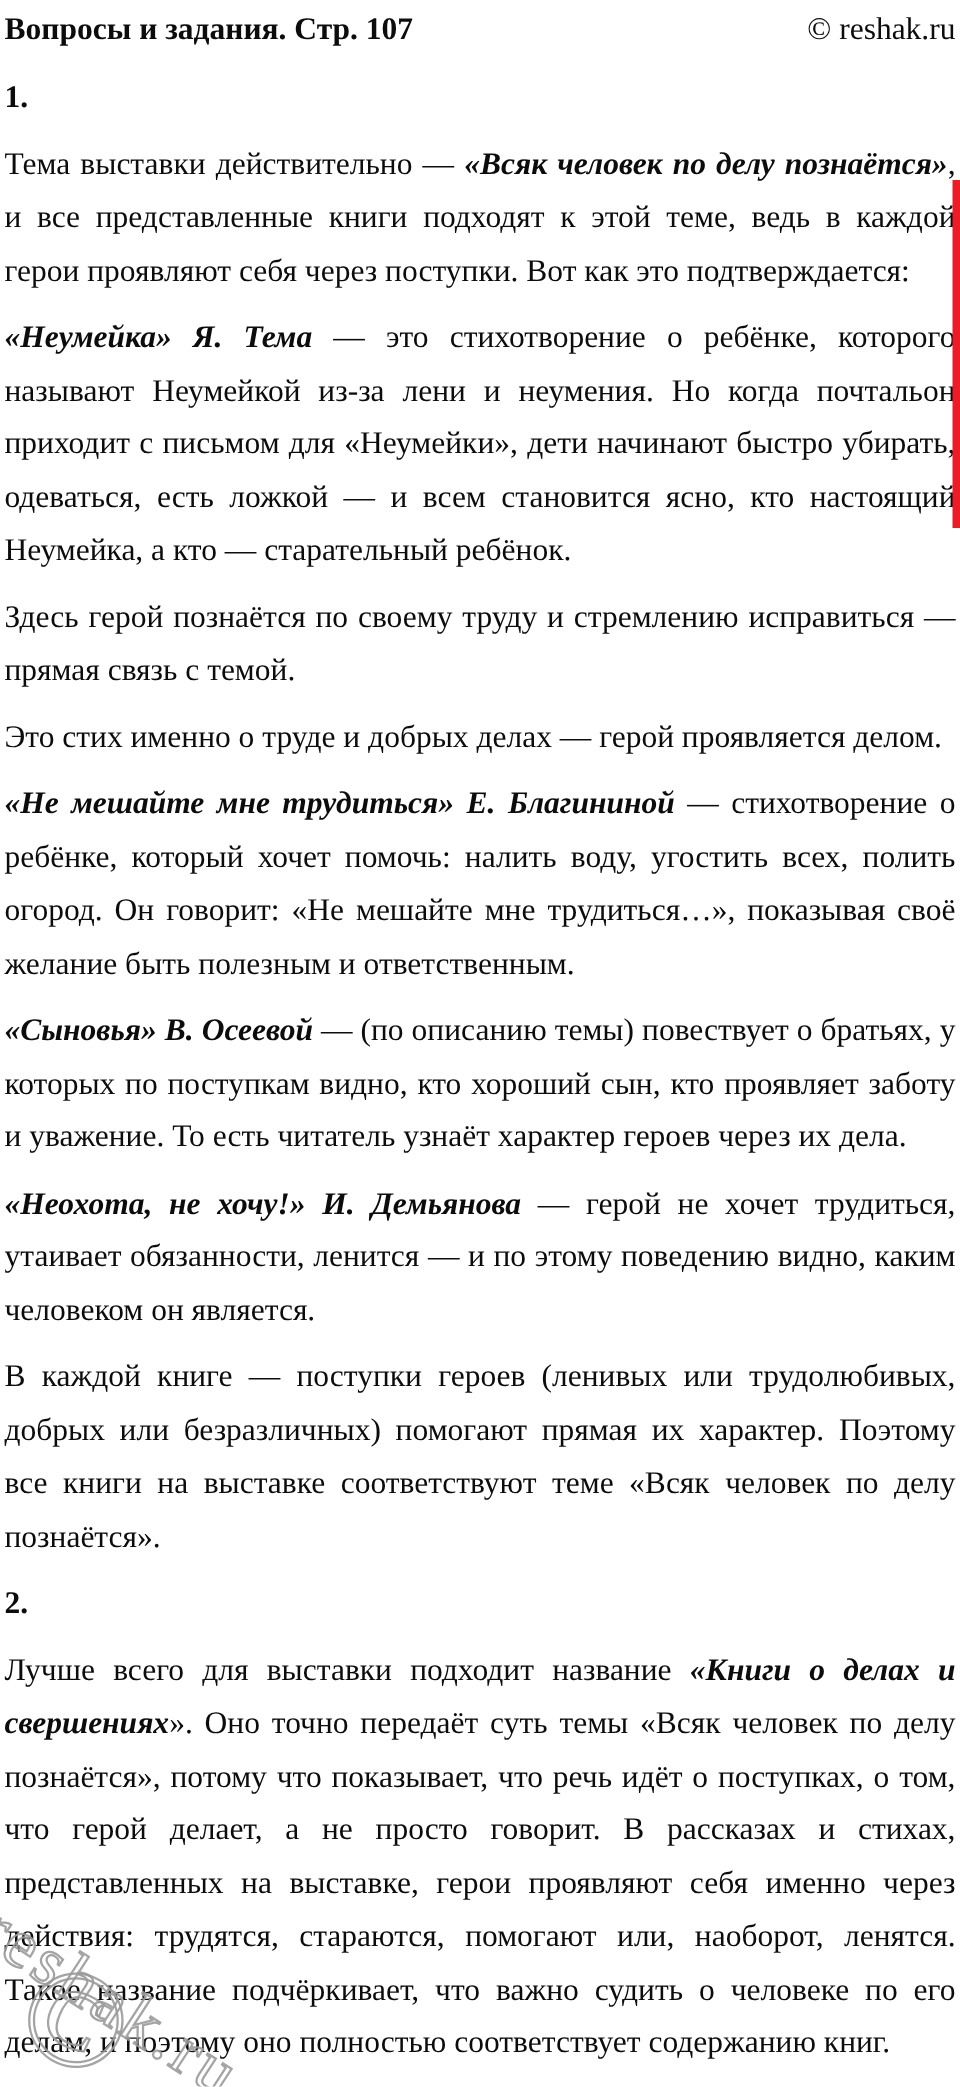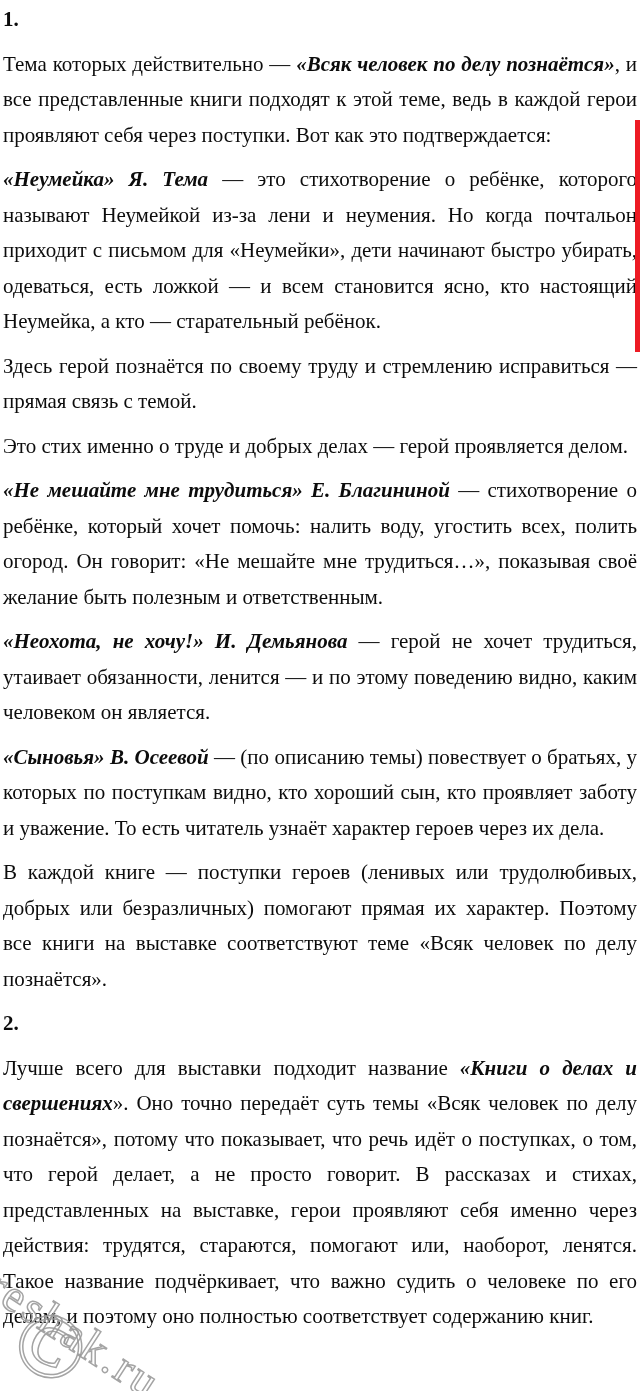--- a/index.html
+++ b/index.html
@@ -54,30 +54,34 @@
   .wm-copy {
     left:16px; top:1300px;
     font-size:92px; line-height:1;
     transform:rotate(24deg);
   }
 </style>
 </head>
 <body>
 
 <div class="page">
+  <div class="header">
+    <div class="title">Вопросы и задания. Стр. 107</div>
+    <div class="copyright">© reshak.ru</div>
+  </div>
 
   <div>
       <div class="section-num">1.</div>
-      <p class="para"><span>Тема которых действительно — </span><span class="b">«Всяк человек по делу познаётся»</span><span>, и все представленные книги подходят к этой теме, ведь в каждой герои проявляют себя через поступки. Вот как это подтверждается:</span></p>
+      <p class="para"><span>Тема выставки действительно — </span><span class="b">«Всяк человек по делу познаётся»</span><span>, и все представленные книги подходят к этой теме, ведь в каждой герои проявляют себя через поступки. Вот как это подтверждается:</span></p>
       <p class="para"><span class="b">«Неумейка» Я. Тема</span><span> — это стихотворение о ребёнке, которого называют Неумейкой из-за лени и неумения. Но когда почтальон приходит с письмом для «Неумейки», дети начинают быстро убирать, одеваться, есть ложкой — и всем становится ясно, кто настоящий Неумейка, а кто — старательный ребёнок.</span></p>
       <p class="para"><span>Здесь герой познаётся по своему труду и стремлению исправиться — прямая связь с темой.</span></p>
       <p class="para"><span>Это стих именно о труде и добрых делах — герой проявляется делом.</span></p>
       <p class="para"><span class="b">«Не мешайте мне трудиться» Е. Благининой</span><span> — стихотворение о ребёнке, который хочет помочь: налить воду, угостить всех, полить огород. Он говорит: «Не мешайте мне трудиться…», показывая своё желание быть полезным и ответственным.</span></p>
+      <p class="para"><span class="b">«Сыновья» В. Осеевой</span><span> — (по описанию темы) повествует о братьях, у которых по поступкам видно, кто хороший сын, кто проявляет заботу и уважение. То есть читатель узнаёт характер героев через их дела.</span></p>
       <p class="para"><span class="b">«Неохота, не хочу!» И. Демьянова</span><span> — герой не хочет трудиться, утаивает обязанности, ленится — и по этому поведению видно, каким человеком он является.</span></p>
-      <p class="para"><span class="b">«Сыновья» В. Осеевой</span><span> — (по описанию темы) повествует о братьях, у которых по поступкам видно, кто хороший сын, кто проявляет заботу и уважение. То есть читатель узнаёт характер героев через их дела.</span></p>
       <p class="para"><span>В каждой книге — поступки героев (ленивых или трудолюбивых, добрых или безразличных) помогают прямая их характер. Поэтому все книги на выставке соответствуют теме «Всяк человек по делу познаётся».</span></p>
       <div class="section-num">2.</div>
       <p class="para"><span>Лучше всего для выставки подходит название </span><span class="b">«Книги о делах и свершениях</span><span>». Оно точно передаёт суть темы «Всяк человек по делу познаётся», потому что показывает, что речь идёт о поступках, о том, что герой делает, а не просто говорит. В рассказах и стихах, представленных на выставке, герои проявляют себя именно через действия: трудятся, стараются, помогают или, наоборот, ленятся. Такое название подчёркивает, что важно судить о человеке по его делам, и поэтому оно полностью соответствует содержанию книг.</span></p>
     </div>
 
   <div class="red-line" style="background: rgb(237, 27, 36);"></div>
 
   <div class="wm wm-text">reshak.ru</div>
   <div class="wm wm-copy">©</div>
 </div>

